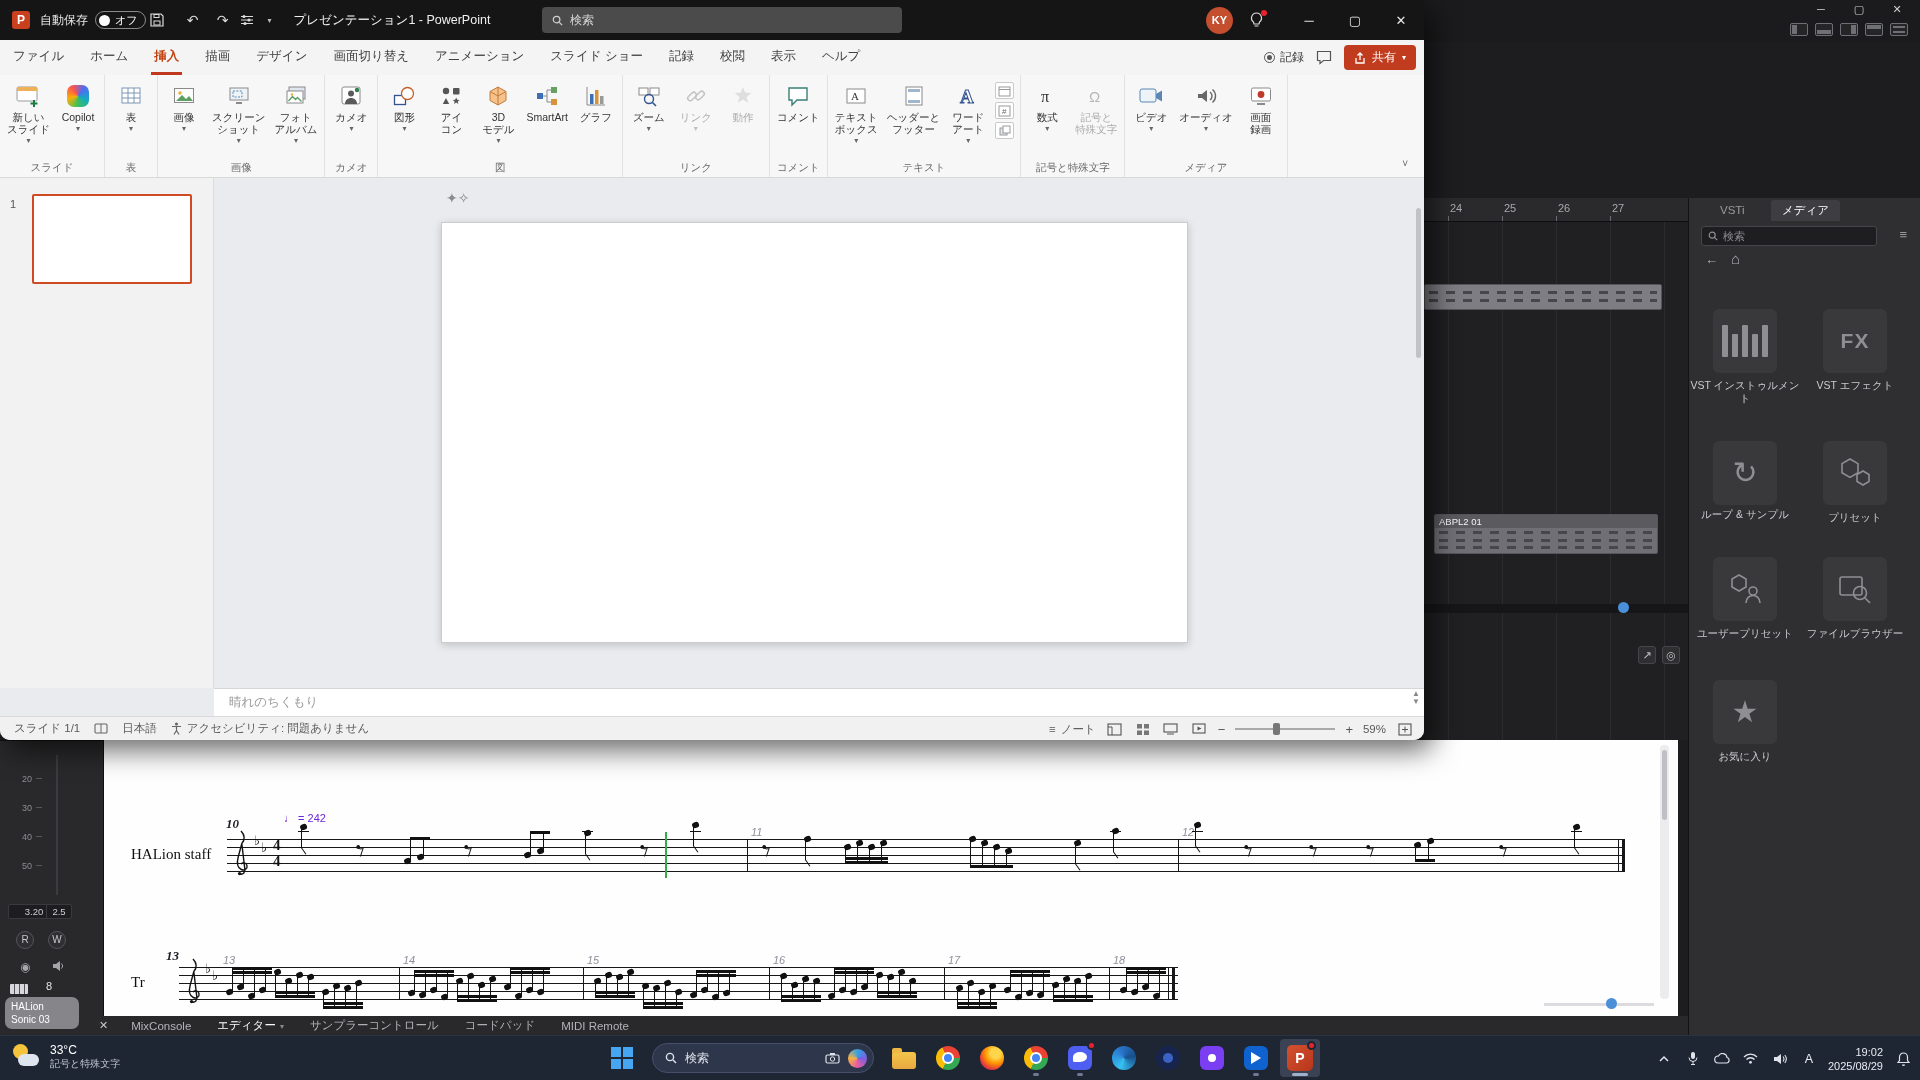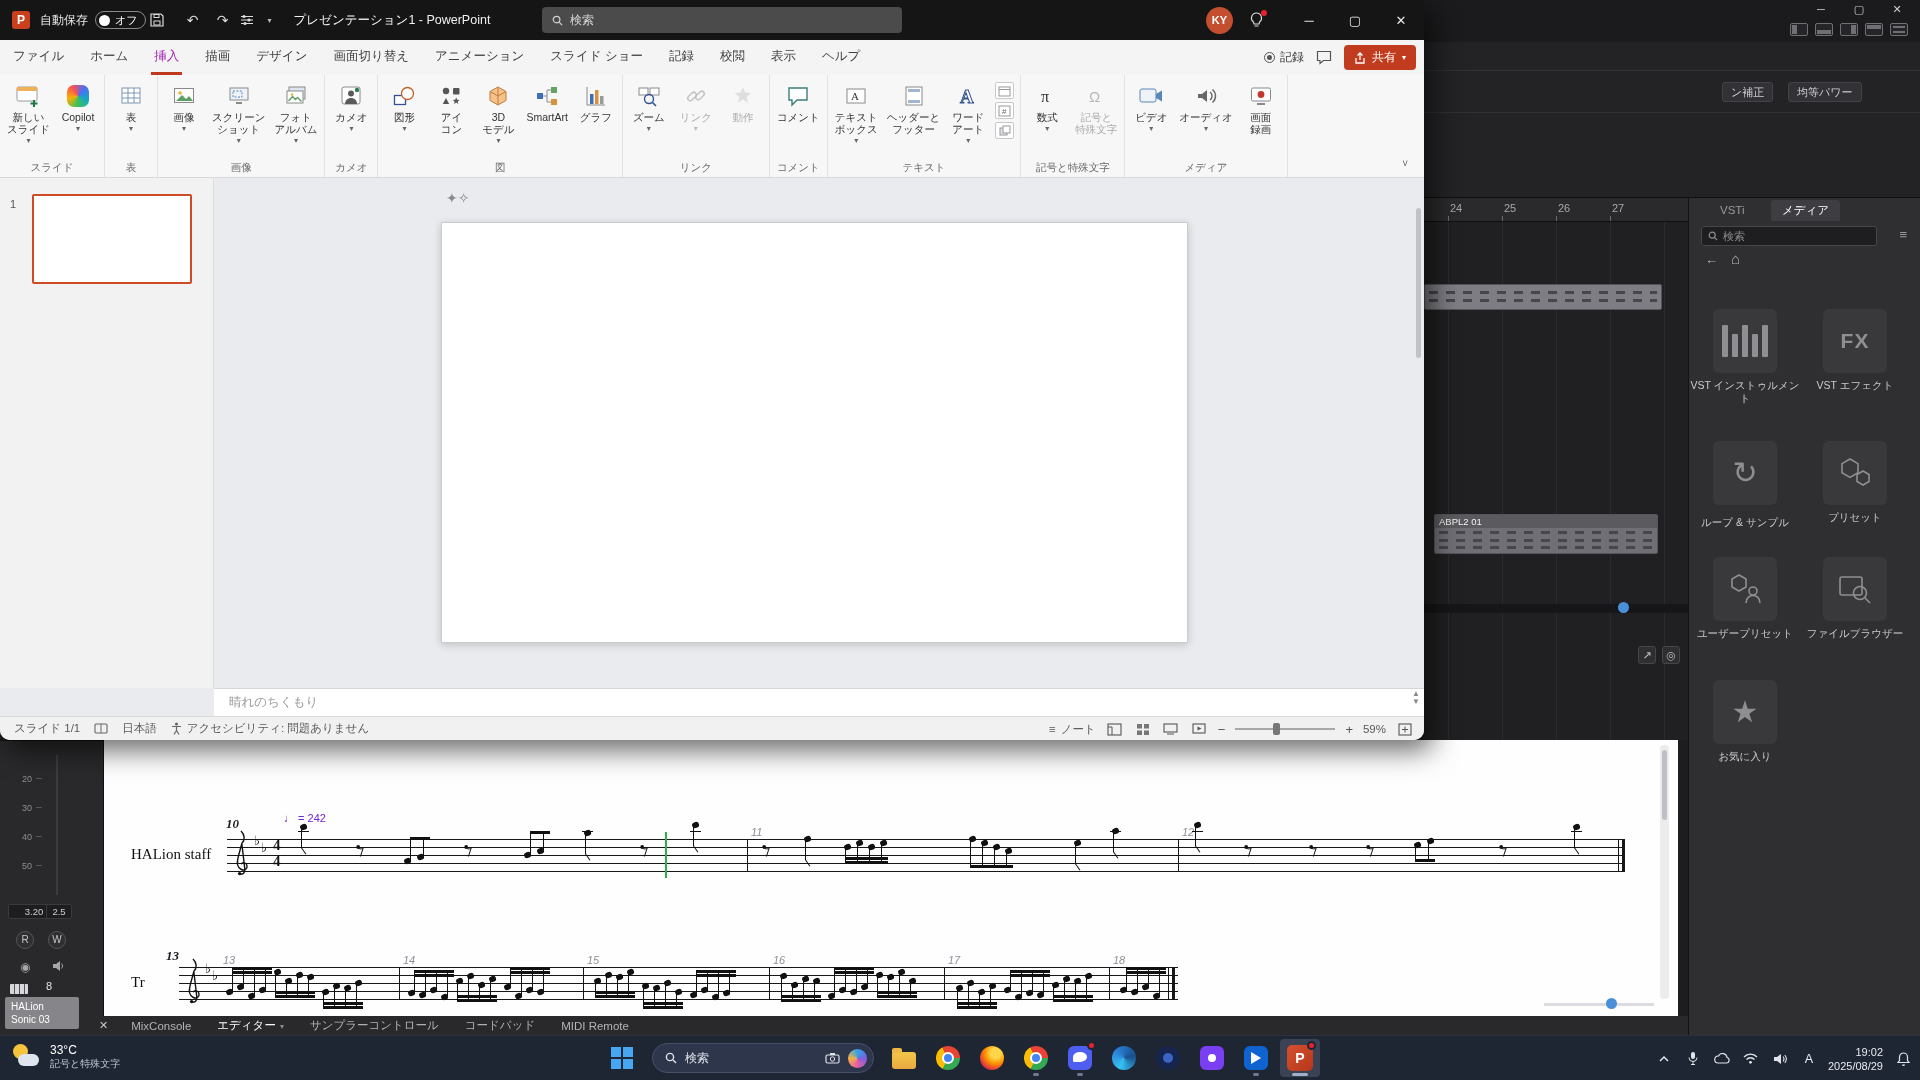--- a/index.html
+++ b/index.html
@@ -46,21 +46,21 @@
 
 #cb-strip{position:absolute;left:0;top:740px;width:104px;height:295px;background:#29292b;border-right:1px solid #101012;border-top:1px solid #101012}
 .strip-num{position:absolute;left:14px;width:18px;text-align:right;color:#8e8e93;font-size:9px}
 .strip-tick{position:absolute;left:36px;width:6px;height:1px;background:#55555a}
 #strip-slot{position:absolute;left:56px;top:14px;width:2px;height:140px;background:#3c3c40}
 .strip-box{position:absolute;height:15px;background:#1d1d1f;border:1px solid #3a3a3e;color:#cfcfd3;font-size:9.5px;text-align:center;line-height:13px;border-radius:2px}
 .strip-round{position:absolute;width:18px;height:18px;border:1px solid #55555a;border-radius:50%;color:#c3c3c8;font-size:10px;text-align:center;line-height:16px;background:#2f2f32}
 .strip-glyph{position:absolute;color:#a5a5aa;font-size:12px}
 #strip-kb{position:absolute;left:10px;top:243px;width:18px;height:10px;background:#d8d8dc;border-radius:1px;background-image:repeating-linear-gradient(90deg,transparent 0 4px,#55555a 4px 5px)}
 #strip-ch{position:absolute;left:46px;top:239px;color:#e2e2e6;font-size:11px}
-#strip-track{position:absolute;left:5px;top:256px;width:74px;height:32px;background:#85858a;border-radius:2px;color:#fff;font-size:10px;line-height:13px;padding:3px 6px}
+#strip-track{position:absolute;left:5px;top:256px;width:74px;height:32px;background:#85858a;border-radius:7px;color:#fff;font-size:10px;line-height:13px;padding:3px 6px}
 
 #cb-score{position:absolute;left:104px;top:740px;width:1574px;height:276px;background:#fefefe}
 .stafflines{position:absolute;height:33px;background-image:repeating-linear-gradient(to bottom,#17171a 0,#17171a 1px,transparent 1px,transparent 8px);background-size:100% 33px;background-repeat:no-repeat}
 .barline{position:absolute;width:1px;height:33px;background:#17171a}
 .barline.thick{width:3px}
 .mnum{position:absolute;color:#8f8f9a;font-size:11px;font-style:italic}
 .sysnum{position:absolute;color:#1d1d24;font-size:13px;font-weight:bold;font-style:italic;font-family:"Liberation Serif","DejaVu Serif",serif}
 .stafflabel{position:absolute;font-family:"Liberation Serif","DejaVu Serif",serif;font-size:15px;color:#111}
 .tempo{position:absolute;font-size:11px;color:#6d28d9}
 .flat{position:absolute;font-size:13px;color:#111}
@@ -93,21 +93,21 @@
 .tb-chev{font-size:8px;color:#bbb;margin-left:2px}
 #ppt-title{font-size:12.5px;color:#f0f0f0;margin-left:22px;white-space:nowrap}
 #ppt-search{position:absolute;left:542px;top:7px;width:360px;height:26px;background:#4b4b4b;border-radius:4px;display:flex;align-items:center;gap:7px;padding:0 10px;font-size:12px;color:#d6d6d6}
 #ppt-tb-right{position:absolute;right:0;top:0;height:40px;display:flex;align-items:center}
 #ppt-avatar{width:27px;height:27px;border-radius:50%;background:#c34f2e;color:#fff;font-size:11px;font-weight:bold;text-align:center;line-height:27px;margin-right:16px}
 #ppt-bulb{position:relative;margin-right:22px}
 #ppt-bulb .reddot{position:absolute;right:-3px;top:-2px;width:6px;height:6px;border-radius:50%;background:#e8212e}
 .wbtn{width:46px;height:40px;display:flex;align-items:center;justify-content:center;color:#e6e6e6;font-size:13px}
 #ppt-menubar{position:absolute;left:0;top:40px;width:100%;height:35px;background:#f4f4f4;display:flex}
 .ppt-tab{padding:0 13px;font-size:12.5px;color:#404040;line-height:33px;position:relative;white-space:nowrap}
-.ppt-tab.active{color:#a21caf;font-weight:normal}
+.ppt-tab.active{color:#c2410c;font-weight:bold}
 .ppt-tab.active::after{content:"";position:absolute;left:10px;right:10px;bottom:0;height:3px;background:#c0391f}
 #ppt-menu-right{position:absolute;right:8px;top:40px;height:35px;display:flex;align-items:center;gap:12px}
 #rec-btn{display:flex;align-items:center;gap:5px;font-size:12px;color:#404040}
 #rec-btn .dot{width:11px;height:11px;border:1.5px solid #555;border-radius:50%;position:relative}
 #rec-btn .dot::after{content:"";position:absolute;inset:2px;background:#555;border-radius:50%}
 #share-btn{display:flex;align-items:center;gap:6px;background:#c13b1e;color:#fff;font-size:12px;height:25px;padding:0 10px;border-radius:4px}
 #share-btn .chev{font-size:8px}
 #ppt-ribbon{position:absolute;left:0;top:75px;width:100%;height:103px;background:#f7f7f7;border-bottom:1px solid #d9d9d9;display:flex;overflow:hidden}
 .rgroup{display:flex;flex-direction:column;border-right:1px solid #e2e2e2;padding:2px 3px 0}
 .ritems{flex:1;display:flex;align-items:flex-start;justify-content:center;gap:1px}
@@ -200,28 +200,20 @@
         </div>
         <div class="cb-ptog">
           <i style="left: 1px; right: 1px; top: 1px; height: 4px;"></i>
         </div>
         <div class="cb-ptog">
           <i style="left: 2px; right: 2px; top: 2px; height: 2px;"></i>
           <i style="left: 2px; right: 2px; bottom: 2px; height: 2px;"></i>
         </div>
       </div>
   </div>
-  <div id="cb-toolbar">
-    <div class="tool-row" style="top:28px"></div>
-    <div class="tool-row" style="top:70px"></div>
-    <div id="cb-chips">
-        <div class="cb-chip" style="left: 298px; top: 40px;">ン補正</div>
-        <div class="cb-chip" style="left: 364px; top: 40px;">均等パワー</div>
-      </div>
-  </div>
   <div id="cb-ruler">
       <div class="cb-rnum" style="left: 26px;">24</div>
       <div class="cb-rtick" style="left: 24px;"></div>
       <div class="cb-rnum" style="left: 80px;">25</div>
       <div class="cb-rtick" style="left: 78px;"></div>
       <div class="cb-rnum" style="left: 134px;">26</div>
       <div class="cb-rtick" style="left: 132px;"></div>
       <div class="cb-rnum" style="left: 188px;">27</div>
       <div class="cb-rtick" style="left: 186px;"></div>
     </div>
@@ -274,21 +266,21 @@
         </div>
       </div>
       <div class="cbm-label" style="left: -2px; top: 181px;">VST インストゥルメント</div>
       <div class="cbm-tile" style="left: 134px; top: 111px;">
         <div><span class="fxtext">FX</span></div>
       </div>
       <div class="cbm-label" style="left: 108px; top: 181px;">VST エフェクト</div>
       <div class="cbm-tile" style="left: 24px; top: 243px;">
         <div><span class="bigglyph">↻</span></div>
       </div>
-      <div class="cbm-label" style="left: -2px; top: 318px; text-align: center;">ループ &amp; サンプル</div>
+      <div class="cbm-label" style="left: -2px; top: 310px; text-align: center;">ループ &amp; サンプル</div>
       <div class="cbm-tile" style="left: 134px; top: 243px;">
         <div>
           <svg width="36" height="32" viewBox="0 0 36 32" fill="none" stroke="#8e8e93" stroke-width="1.6">
             <path d="M13 2 l8 4.6 v9.2 L13 20.4 5 15.8 V6.6 Z"></path>
             <path d="M26 14 l6 3.5 v7 L26 28 l-6 -3.5 v-7 Z"></path>
           </svg>
         </div>
       </div>
       <div class="cbm-label" style="left: 108px; top: 313px;">プリセット</div>
       <div class="cbm-tile" style="left: 24px; top: 359px;">

